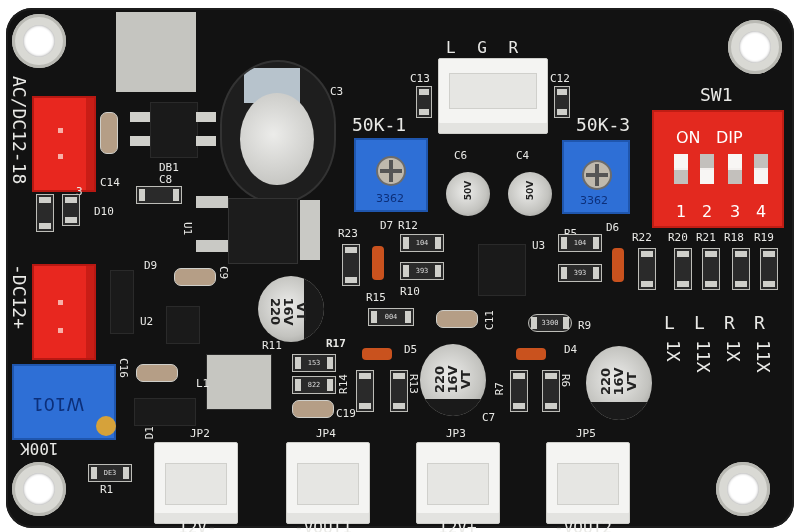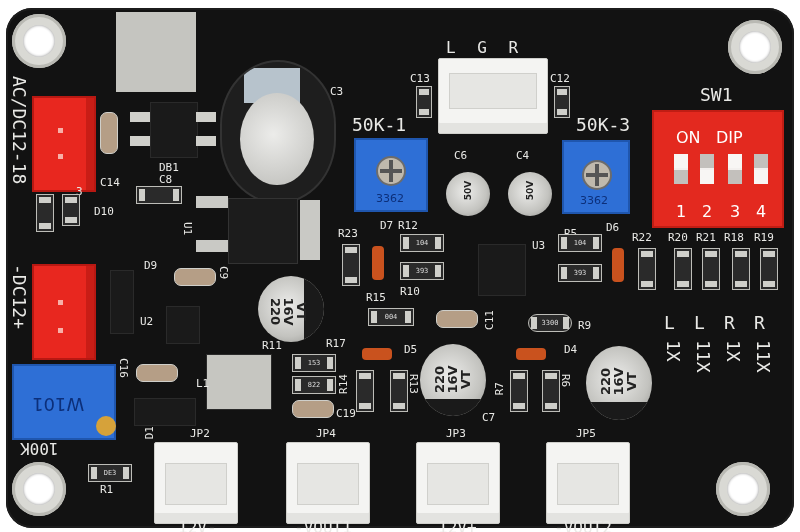--- a/index.html
+++ b/index.html
@@ -238,21 +238,21 @@
       <span class="code">393</span>
     </div>
 
   <div class="cer" style="left:430px;top:302px;width:40px;height:16px;"></div>
   <div class="silk vert-r" style="left:478px;top:302px;">C11</div>
   <div class="smd" style="left:522px;top:306px;width:42px;height:16px;border-radius:9px;">
       <span class="code">3300</span>
     </div>
   <div class="silk" style="left:572px;top:312px;">R9</div>
 
-  <div class="silk" style="left:320px;top:330px;">R17</div>
+  <div class="silk" style="left:320px;top:330px;font-weight:bold;">R17</div>
   <div class="smd" style="left:286px;top:346px;width:42px;height:16px;">
       <span class="code">153</span>
     </div>
   <div class="silk" style="left:256px;top:332px;">R11</div>
   <div class="diode" style="left:356px;top:340px;width:30px;height:12px;"></div>
   <div class="silk" style="left:398px;top:336px;">D5</div>
   <div class="smd" style="left:286px;top:368px;width:42px;height:16px;">
       <span class="code">822</span>
     </div>
   <div class="silk vert-r" style="left:332px;top:366px;">R14</div>

